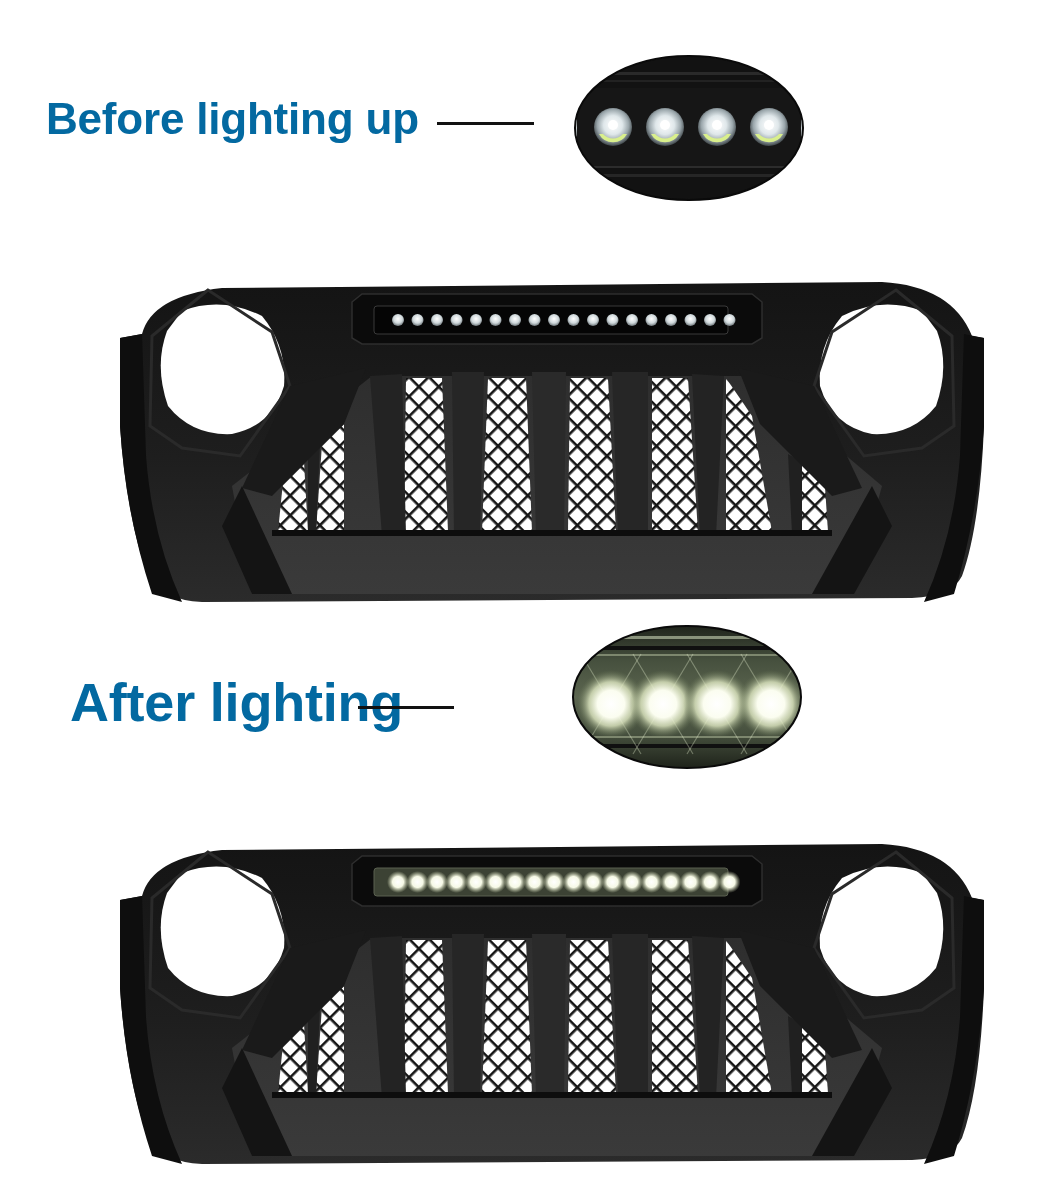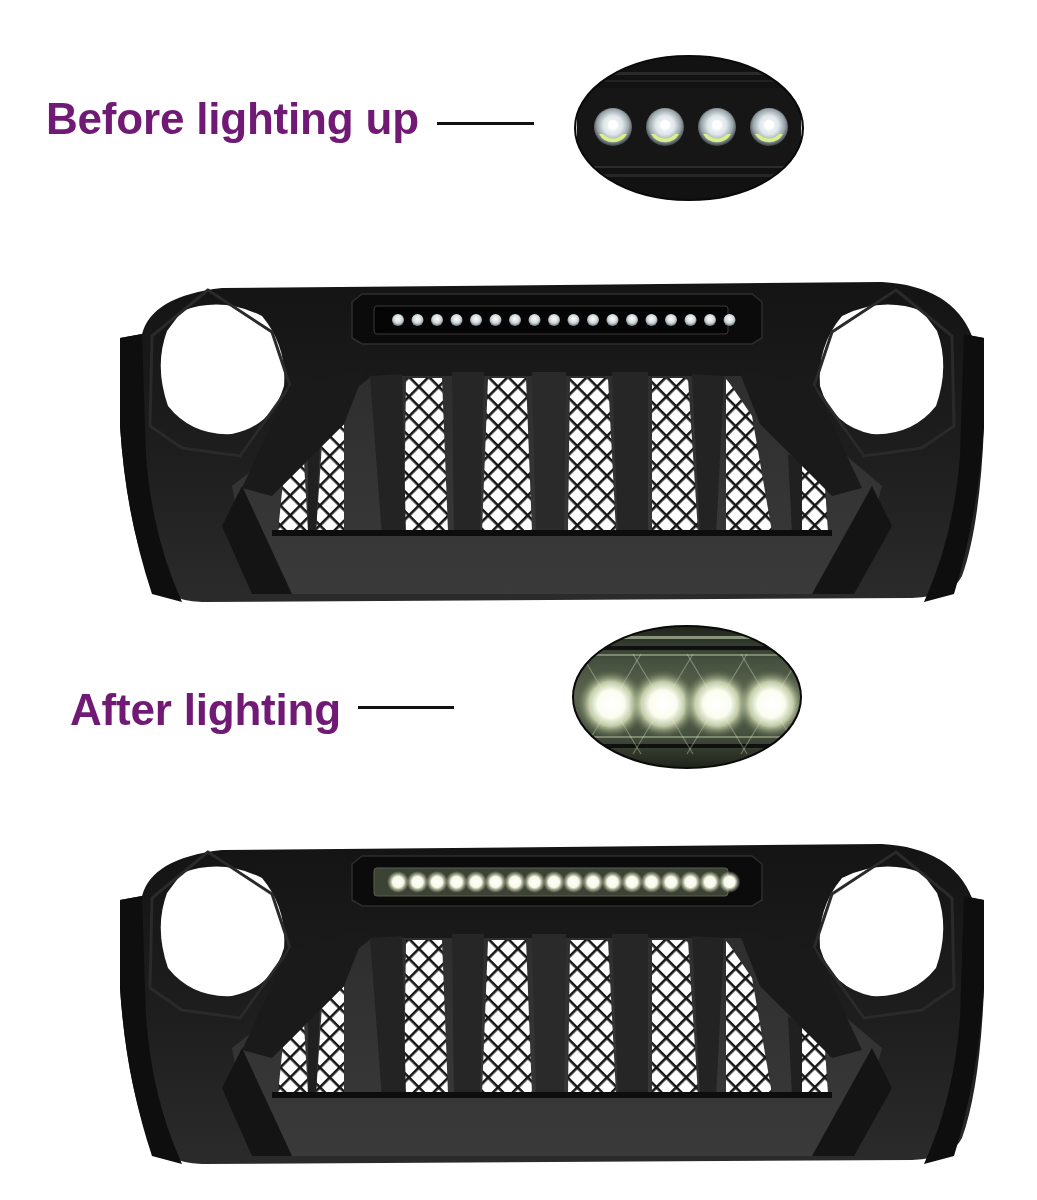--- a/index.html
+++ b/index.html
@@ -1,20 +1,20 @@
 <!DOCTYPE html>
 <html><head>
 <meta charset="utf-8">
 <style>
   html, body { margin: 0; padding: 0; background: #ffffff; }
   body { width: 1037px; height: 1200px; position: relative; overflow: hidden;
          font-family: "Liberation Sans", "DejaVu Sans", sans-serif; }
-  .caption { position: absolute; font-weight: bold; color: #701a75; white-space: nowrap; text-align: right; }
+  .caption { position: absolute; font-weight: bold; color: #0369a1; white-space: nowrap; text-align: right; }
   .caption-before { left: 46px; top: 94px; font-size: 44px; letter-spacing: -0.2px; }
-  .caption-after { left: 70px; top: 685px; font-size: 44px; letter-spacing: -0.2px; }
+  .caption-after { left: 70px; top: 671px; font-size: 54px; letter-spacing: -0.2px; }
   .leader { position: absolute; height: 3px; background: #111; }
   .leader-before { left: 437px; top: 122px; width: 97px; }
   .leader-after { left: 358px; top: 706px; width: 96px; }
   .inset { position: absolute; }
   .inset-before { left: 573px; top: 54px; width: 232px; height: 148px; }
   .inset-after { left: 571px; top: 624px; width: 232px; height: 146px; }
   .grille { position: absolute; }
   .grille-before { left: 112px; top: 276px; width: 880px; height: 332px; }
   .grille-after { left: 112px; top: 838px; width: 880px; height: 332px; }
   svg { display: block; }

